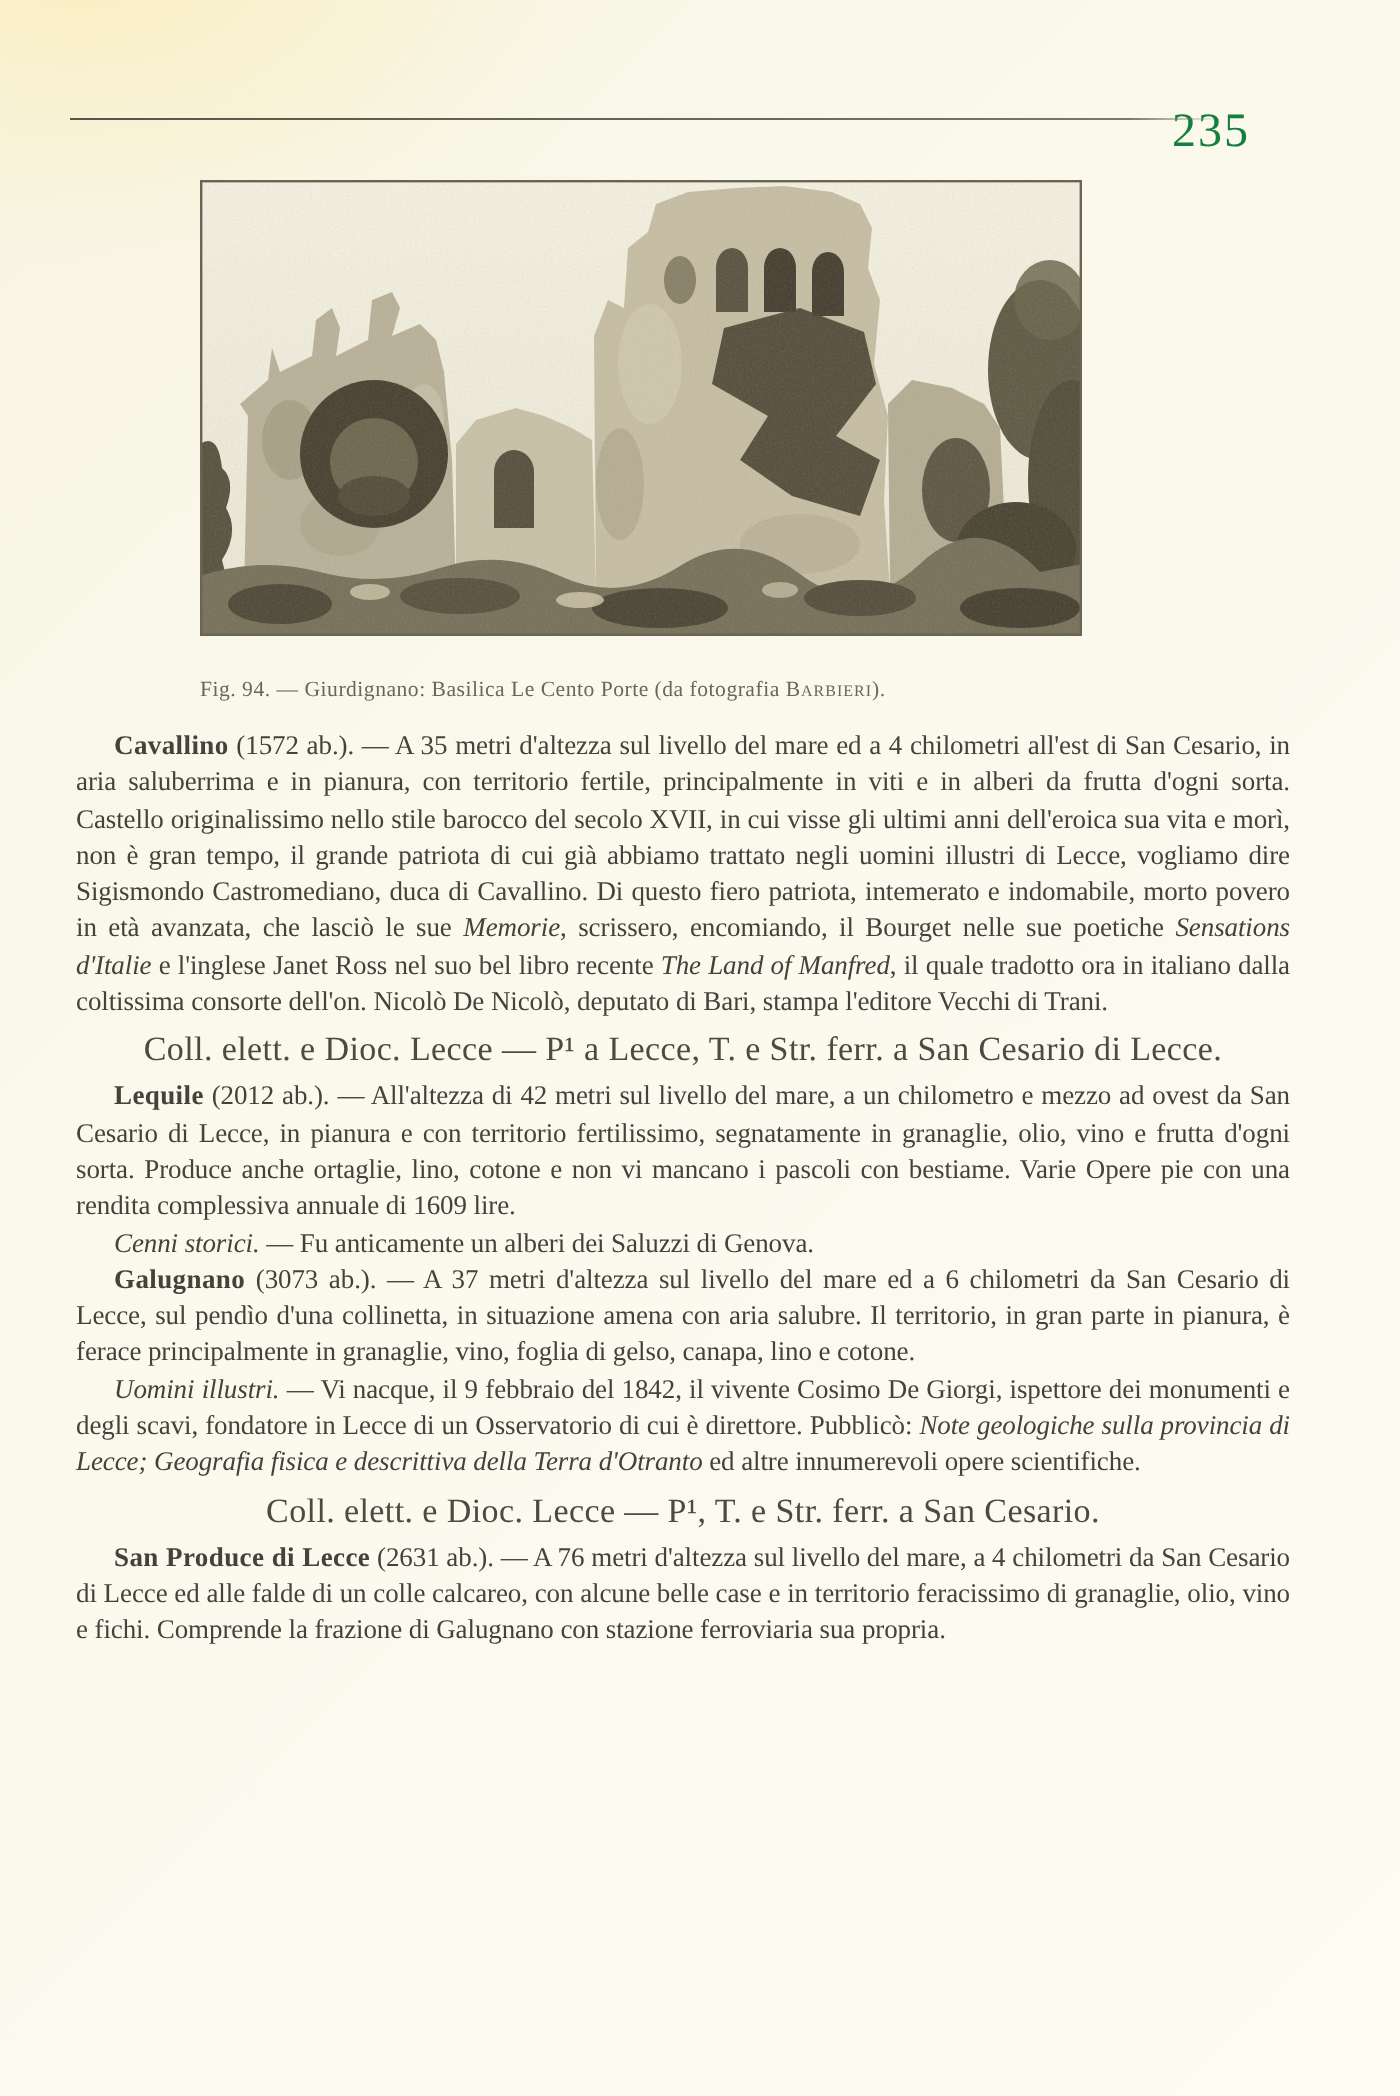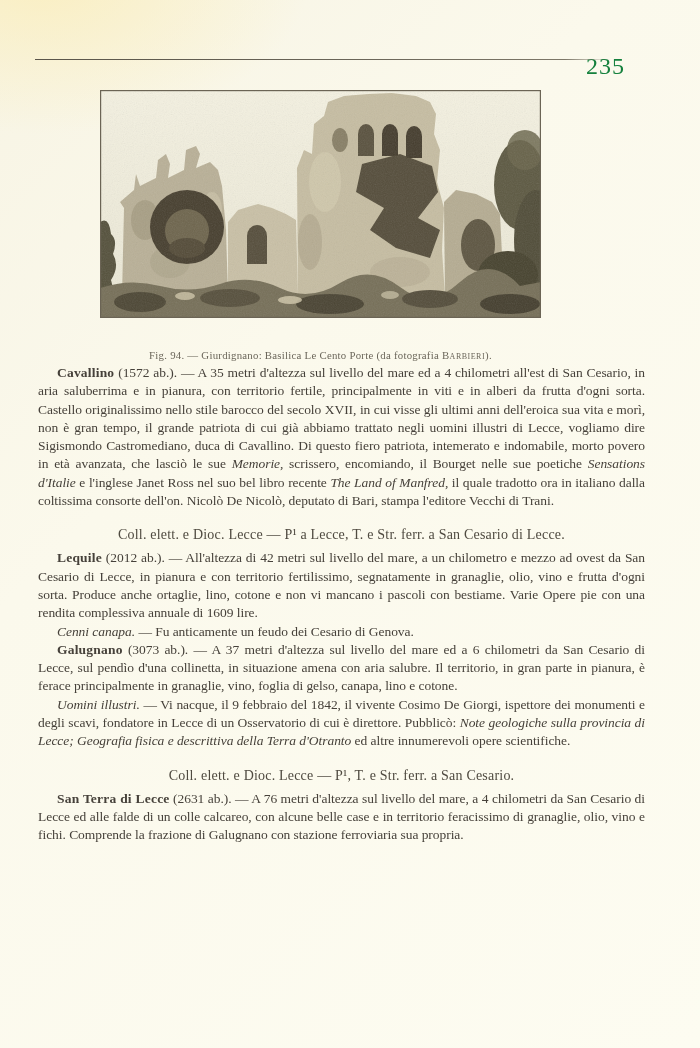--- a/index.html
+++ b/index.html
@@ -21,35 +21,35 @@
     position:absolute;top:24px;left:586px;width:40px;
     font-size:24px;letter-spacing:1px;color:#15803d;margin-top:29px;
   }
   .header-rule{
     position:absolute;top:59px;left:35px;width:576px;height:1.3px;
     background:linear-gradient(90deg,#5a554a 0%,#6a6558 55%,#7d7768 92%,rgba(125,119,104,0) 100%);
   }
   figure.photo-figure{position:absolute;top:90px;left:100px;width:441px;margin:0;}
   figure.photo-figure svg{display:block;}
   figcaption{
-    margin-top:31px;text-align:center;font-size:10.8px;
+    margin-top:21px;font-size:10.8px;
     color:#6b665a;letter-spacing:.25px;white-space:nowrap;
   }
   .sc{font-variant:small-caps;letter-spacing:.5px;}
   .it{font-style:italic;}
   .bd{font-weight:700;letter-spacing:.2px;}
   main.text-column{position:absolute;top:364px;left:38px;width:607px;}
   p.body{
     margin:0;text-indent:19px;text-align:justify;
     font-size:13.5px;line-height:18.3px;letter-spacing:-.05px;
     color:#46413a;
   }
   p.coll{
-    margin:17px 0 7px;text-align:center;
-    font-size:14px;line-height:15px;color:#4f4a40;letter-spacing:.2px;
+    margin:7px 0 7px;text-align:center;
+    font-size:17px;line-height:15px;color:#4f4a40;letter-spacing:.2px;
   }
   section.entry{margin:0;}
 </style>
 </head>
 <body>
 
 <div class="page">
 
   <div class="page-number">235</div>
   <div class="header-rule"></div>
@@ -121,27 +121,27 @@
 
   <main class="text-column">
 
     <section class="entry">
       <p class="body"><span class="bd">Cavallino</span><span> (1572 ab.). — A 35 metri d'altezza sul livello del mare ed a 4 chilometri all'est di San Cesario, in aria saluberrima e in pianura, con territorio fertile, principalmente in viti e in alberi da frutta d'ogni sorta. Castello originalissimo nello stile barocco del secolo XVII, in cui visse gli ultimi anni dell'eroica sua vita e morì, non è gran tempo, il grande patriota di cui già abbiamo trattato negli uomini illustri di Lecce, vogliamo dire Sigismondo Castromediano, duca di Cavallino. Di questo fiero patriota, intemerato e indomabile, morto povero in età avanzata, che lasciò le sue </span><span class="it">Memorie</span><span>, scrissero, encomiando, il Bourget nelle sue poetiche </span><span class="it">Sensations d'Italie</span><span> e l'inglese Janet Ross nel suo bel libro recente </span><span class="it">The Land of Manfred</span><span>, il quale tradotto ora in italiano dalla coltissima consorte dell'on. Nicolò De Nicolò, deputato di Bari, stampa l'editore Vecchi di Trani.</span></p>
       <p class="coll">Coll. elett. e Dioc. Lecce — P¹ a Lecce, T. e Str. ferr. a San Cesario di Lecce.</p>
     </section>
 
     <section class="entry">
       <p class="body"><span class="bd">Lequile</span><span> (2012 ab.). — All'altezza di 42 metri sul livello del mare, a un chilometro e mezzo ad ovest da San Cesario di Lecce, in pianura e con territorio fertilissimo, segnatamente in granaglie, olio, vino e frutta d'ogni sorta. Produce anche ortaglie, lino, cotone e non vi mancano i pascoli con bestiame. Varie Opere pie con una rendita complessiva annuale di 1609 lire.</span></p>
-      <p class="body"><span class="it">Cenni canapa.</span><span> — Fu anticamente un feudo dei Cesario di Genova.</span></p>
+      <p class="body"><span class="it">Cenni storici.</span><span> — Fu anticamente un alberi dei Saluzzi di Genova.</span></p>
     </section>
 
     <section class="entry">
       <p class="body"><span class="bd">Galugnano</span><span> (3073 ab.). — A 37 metri d'altezza sul livello del mare ed a 6 chilometri da San Cesario di Lecce, sul pendìo d'una collinetta, in situazione amena con aria salubre. Il territorio, in gran parte in pianura, è ferace principalmente in granaglie, vino, foglia di gelso, canapa, lino e cotone.</span></p>
       <p class="body"><span class="it">Uomini illustri.</span><span> — Vi nacque, il 9 febbraio del 1842, il vivente Cosimo De Giorgi, ispettore dei monumenti e degli scavi, fondatore in Lecce di un Osservatorio di cui è direttore. Pubblicò: </span><span class="it">Note geologiche sulla provincia di Lecce; Geografia fisica e descrittiva della Terra d'Otranto</span><span> ed altre innumerevoli opere scientifiche.</span></p>
       <p class="coll">Coll. elett. e Dioc. Lecce — P¹, T. e Str. ferr. a San Cesario.</p>
     </section>
 
     <section class="entry">
-      <p class="body"><span class="bd">San Terra di Lecce</span><span> (2631 ab.). — A 76 metri d'altezza sul livello del mare, a 4 chilometri da San Cesario di Lecce ed alle falde di un colle calcareo, con alcune belle case e in territorio feracissimo di granaglie, olio, vino e fichi. Comprende la frazione di Galugnano con stazione ferroviaria sua propria.</span></p>
+      <p class="body"><span class="bd">San Produce di Lecce</span><span> (2631 ab.). — A 76 metri d'altezza sul livello del mare, a 4 chilometri da San Cesario di Lecce ed alle falde di un colle calcareo, con alcune belle case e in territorio feracissimo di granaglie, olio, vino e fichi. Comprende la frazione di Galugnano con stazione ferroviaria sua propria.</span></p>
     </section>
 
   </main>
 </div>
 
 </body></html>

